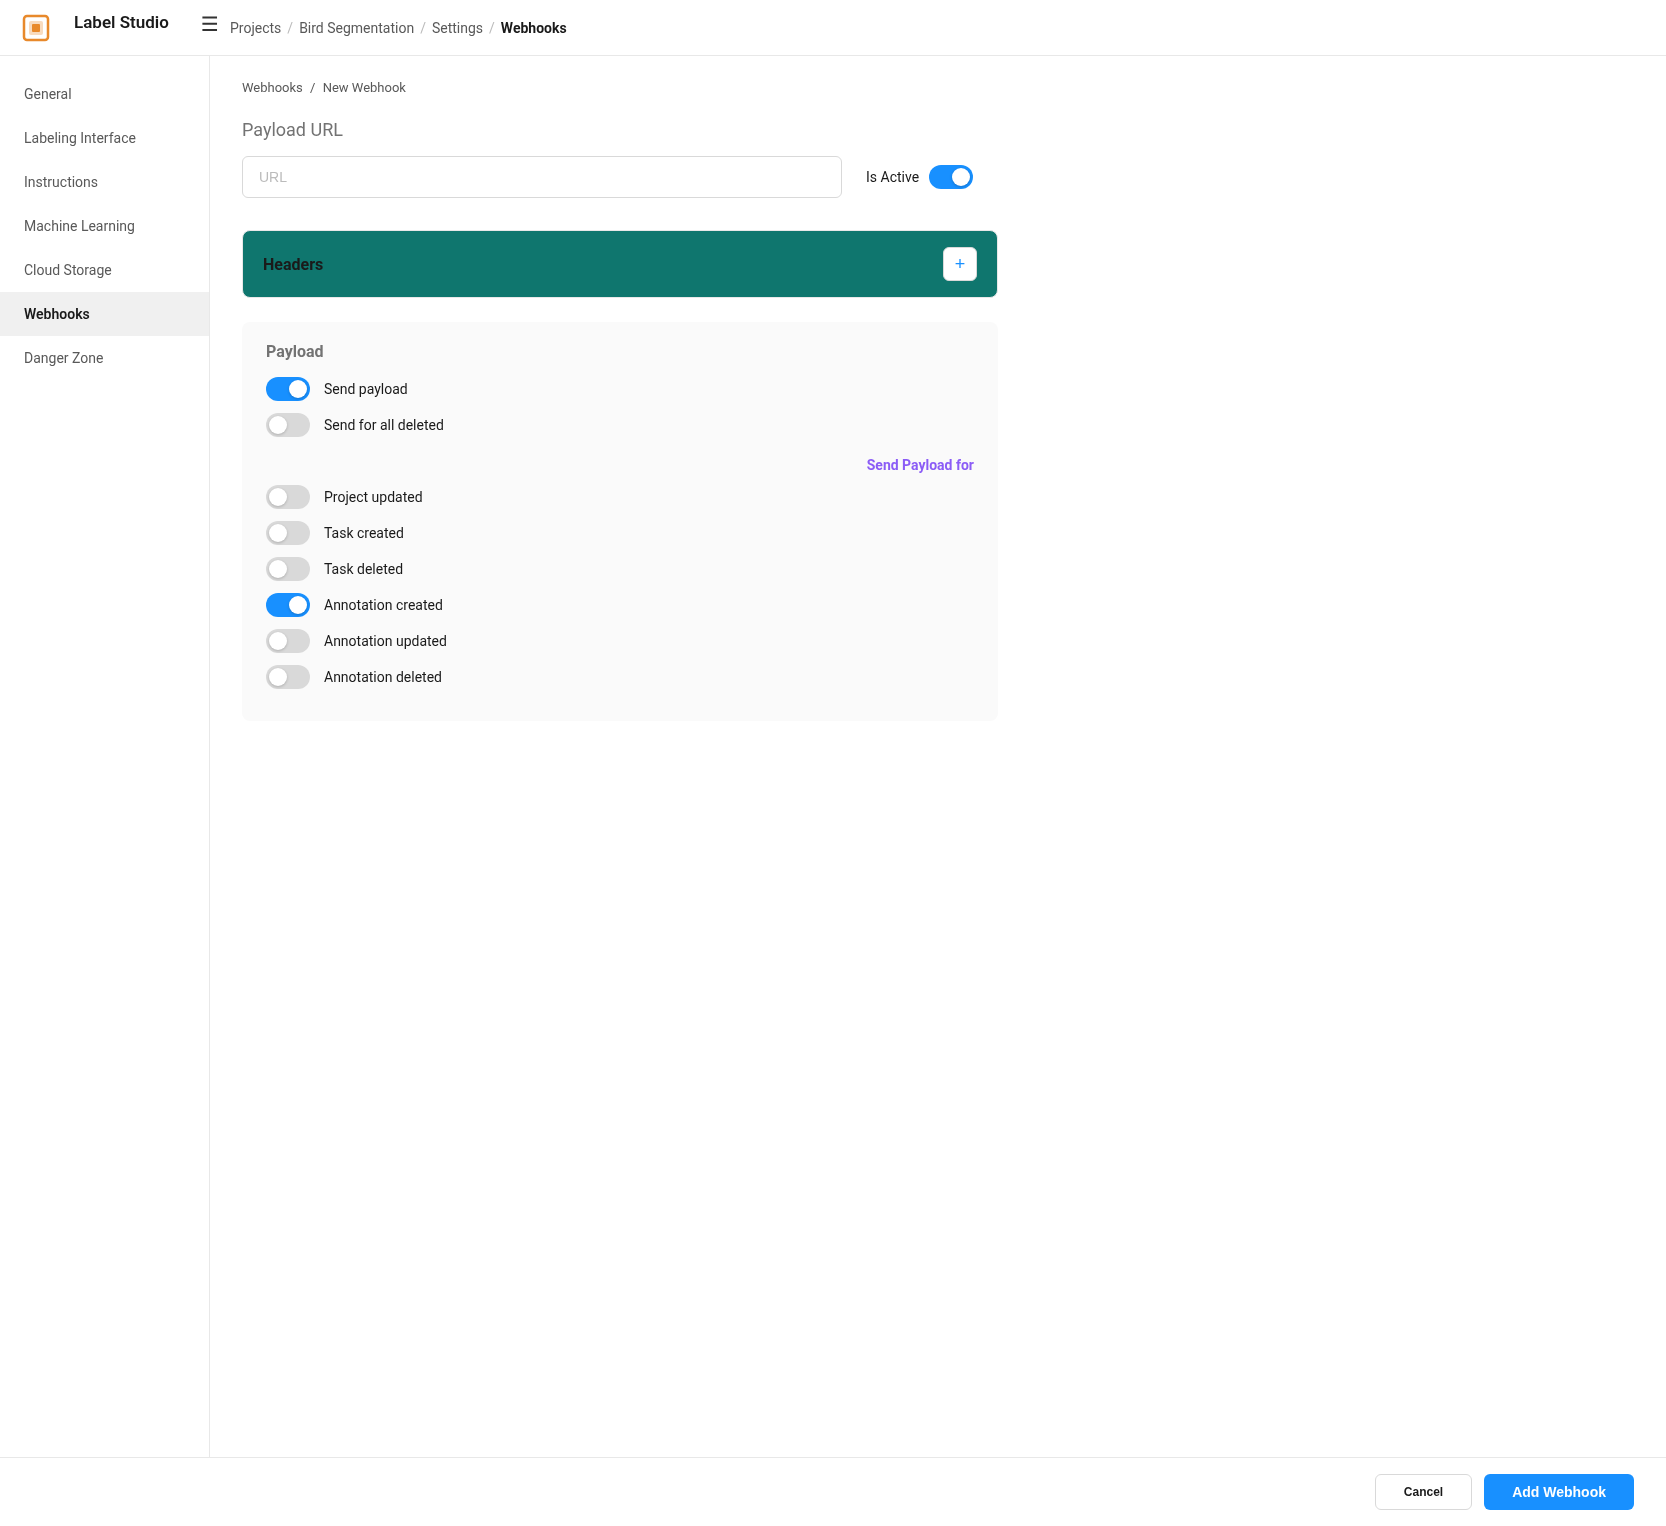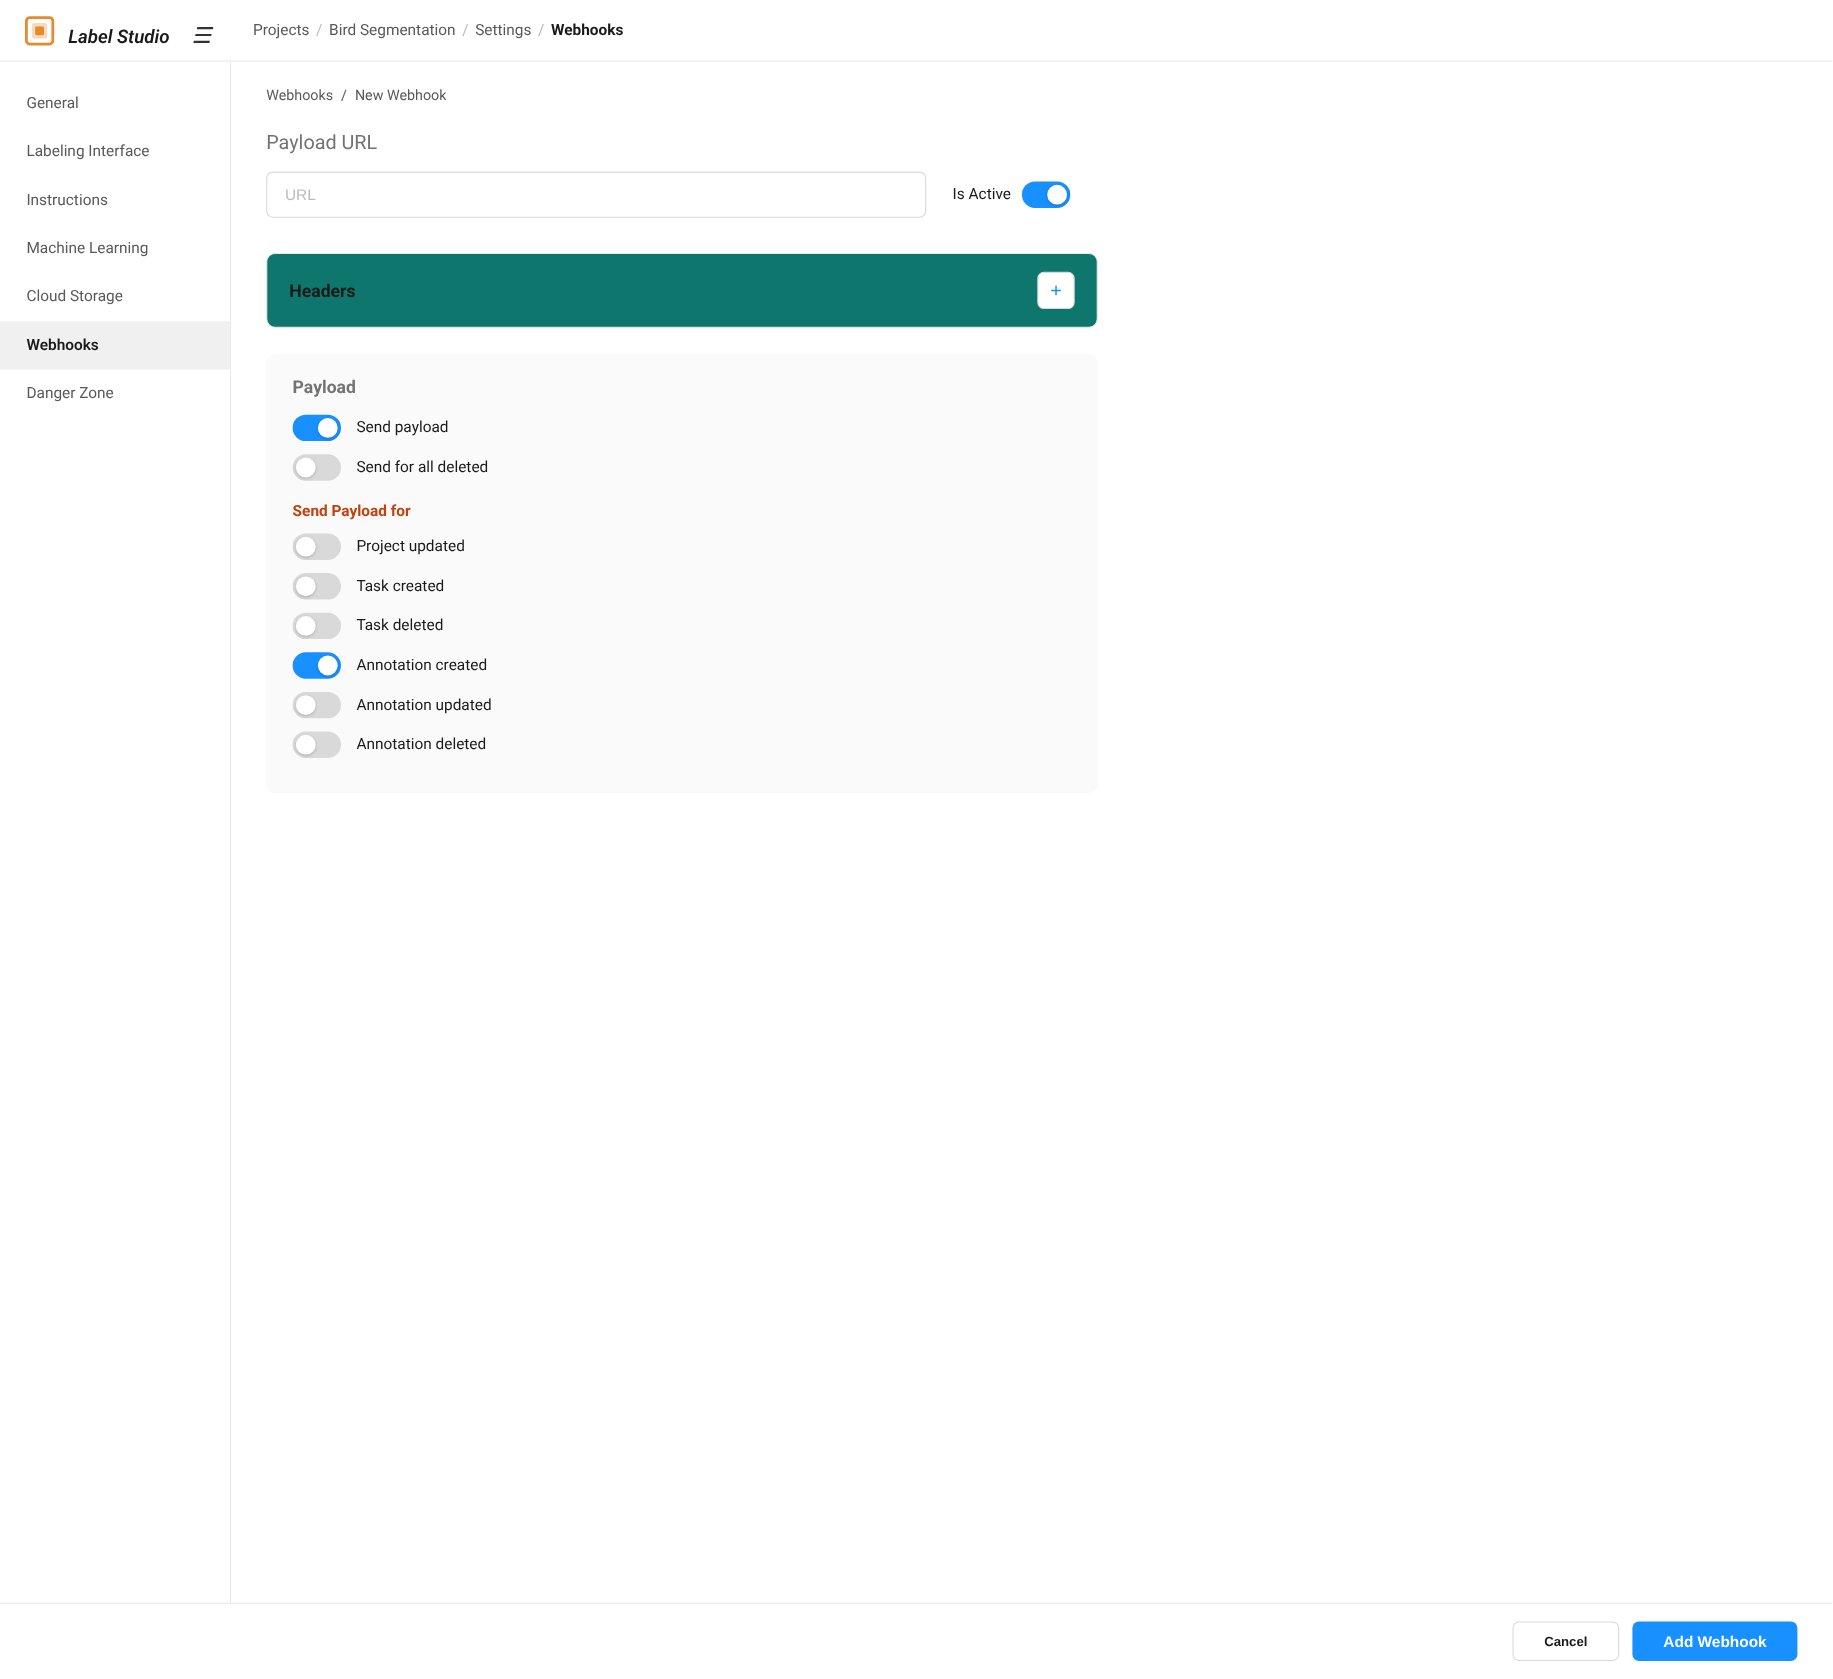--- a/index.html
+++ b/index.html
@@ -10,24 +10,23 @@
       display: flex;
       align-items: center;
       padding: 0 20px;
       height: 56px;
       border-bottom: 1px solid #e8e8e8;
       background: #fff;
       flex-shrink: 0;
     }
     .logo-area {
       display: flex;
-      align-items: flex-end;
-      gap: 10px;
+      align-items: flex-start;
+      gap: 22px;
       width: 210px;
-      font-style: italic;
     }
     .logo-icon {
       width: 32px;
       height: 32px;
     }
     .logo-text {
       font-size: 17px;
       font-weight: 600;
       color: #1a1a1a;
     }
@@ -214,22 +213,23 @@
       gap: 14px;
       margin-bottom: 12px;
     }
     .toggle-label {
       font-size: 14px;
       color: #1a1a1a;
     }
     .send-payload-for-title {
       font-size: 14px;
       font-weight: 700;
-      color: #c2410c;
+      color: #8b5cf6;
       margin: 20px 0 12px 0;
+      text-align: right;
     }
 
     
     .footer-bar {
       border-top: 1px solid #e8e8e8;
       padding: 16px 32px;
       display: flex;
       justify-content: flex-end;
       gap: 12px;
       background: #fff;

